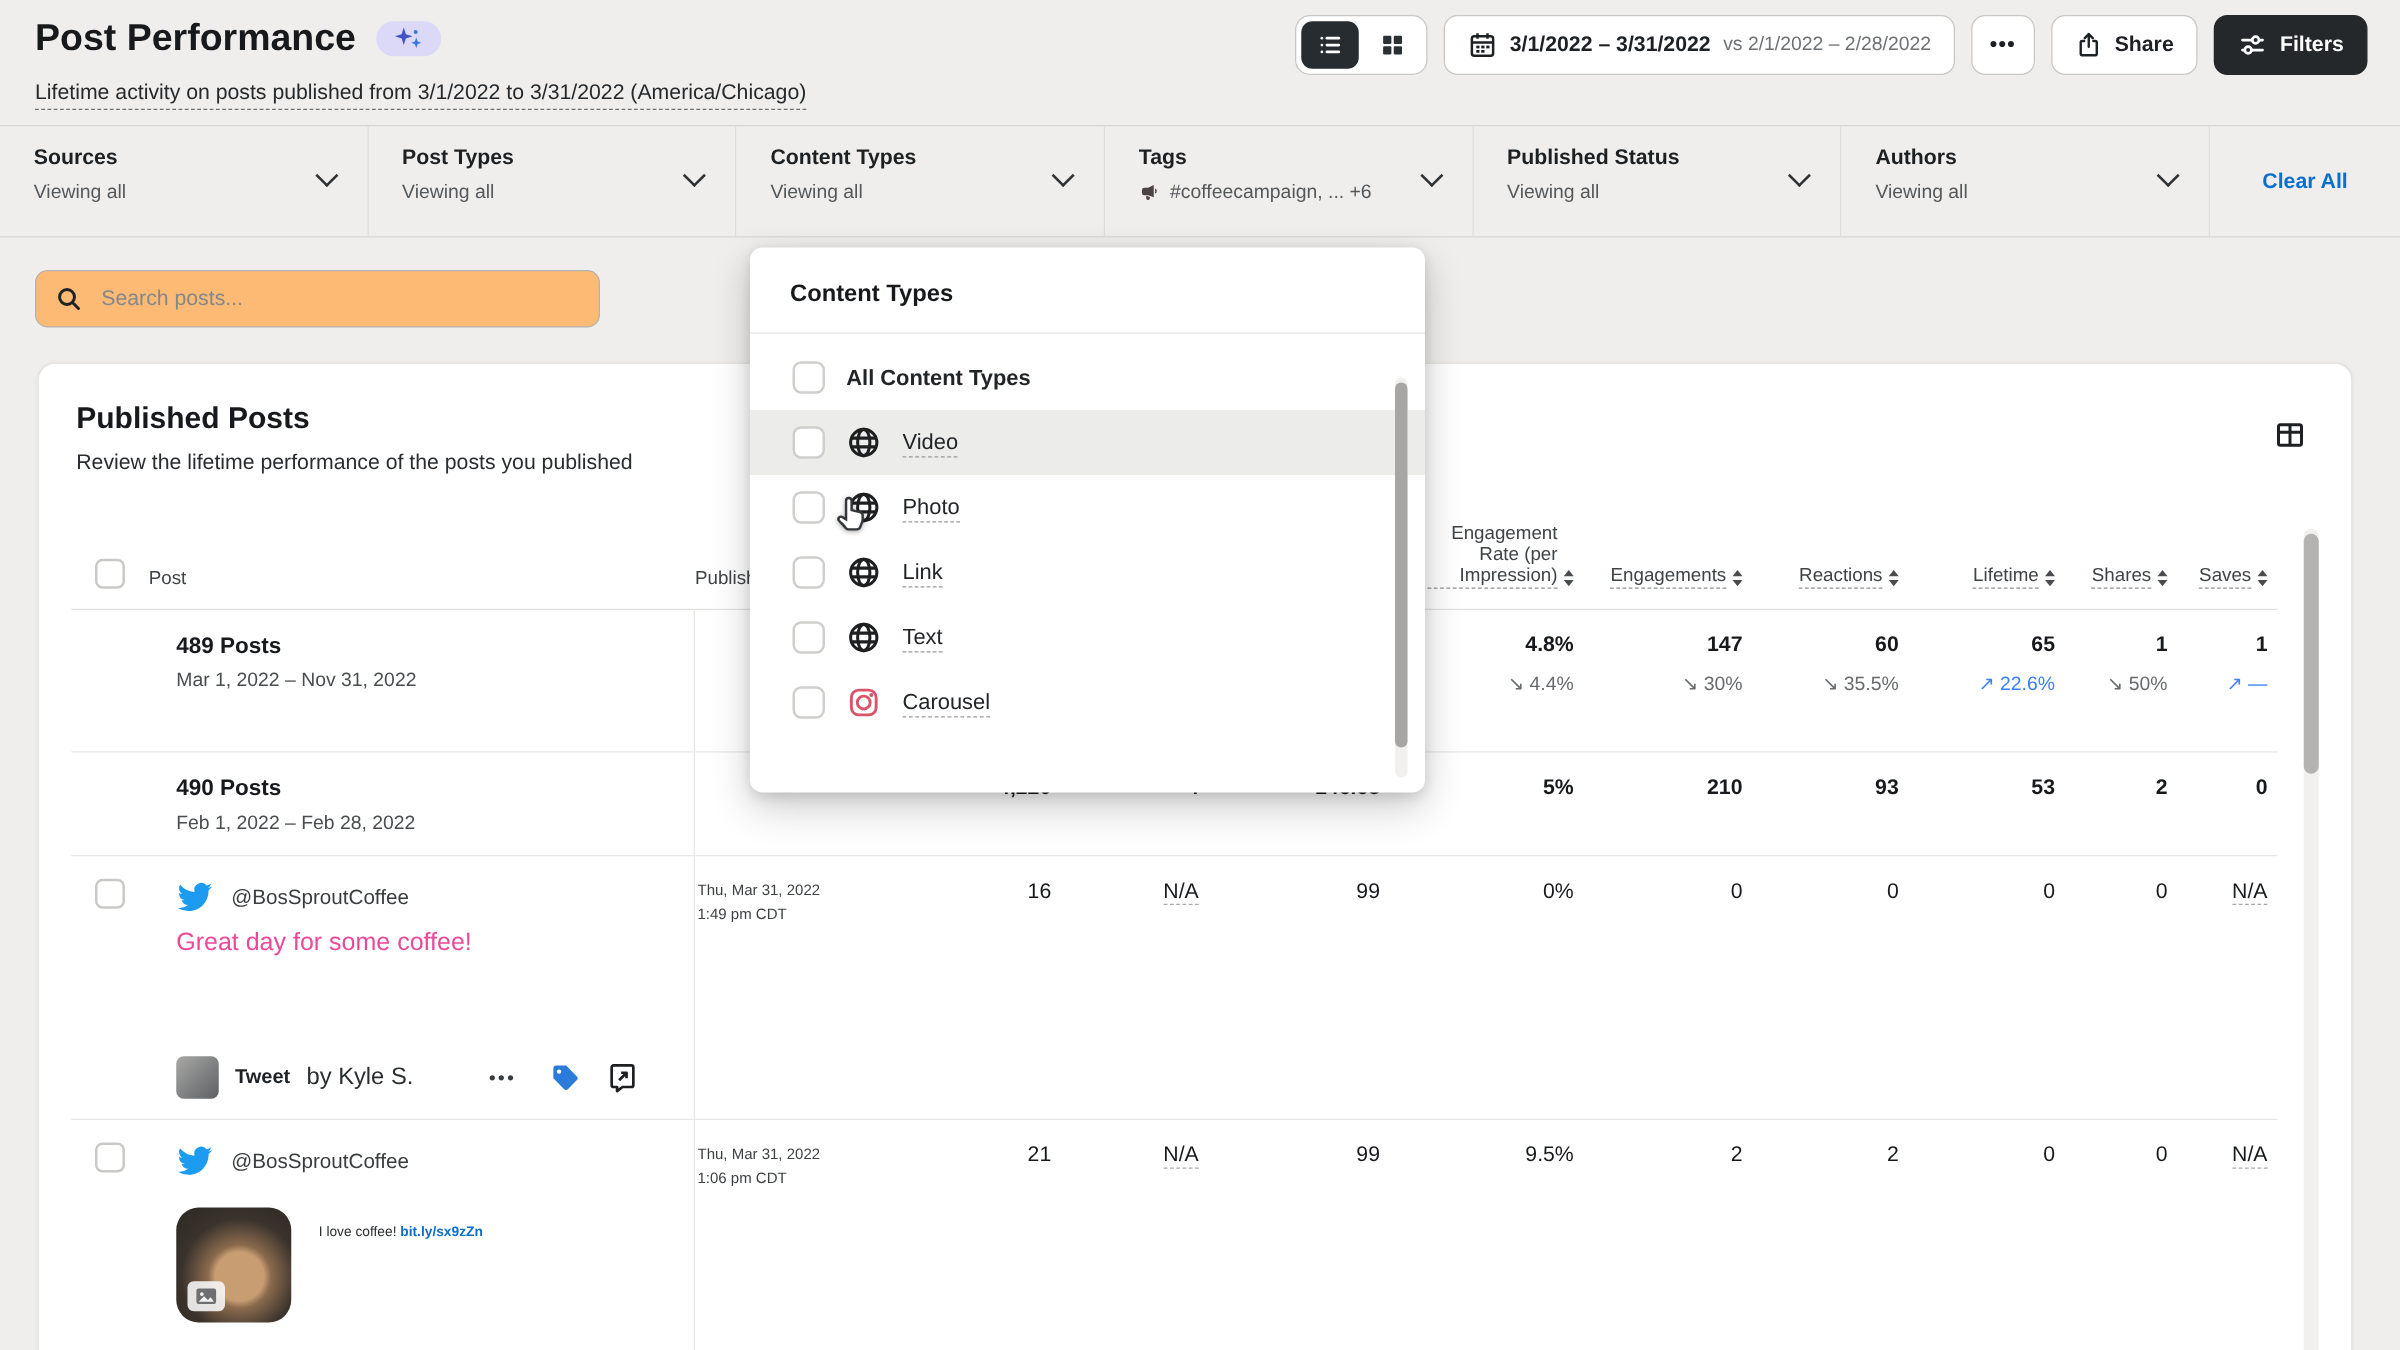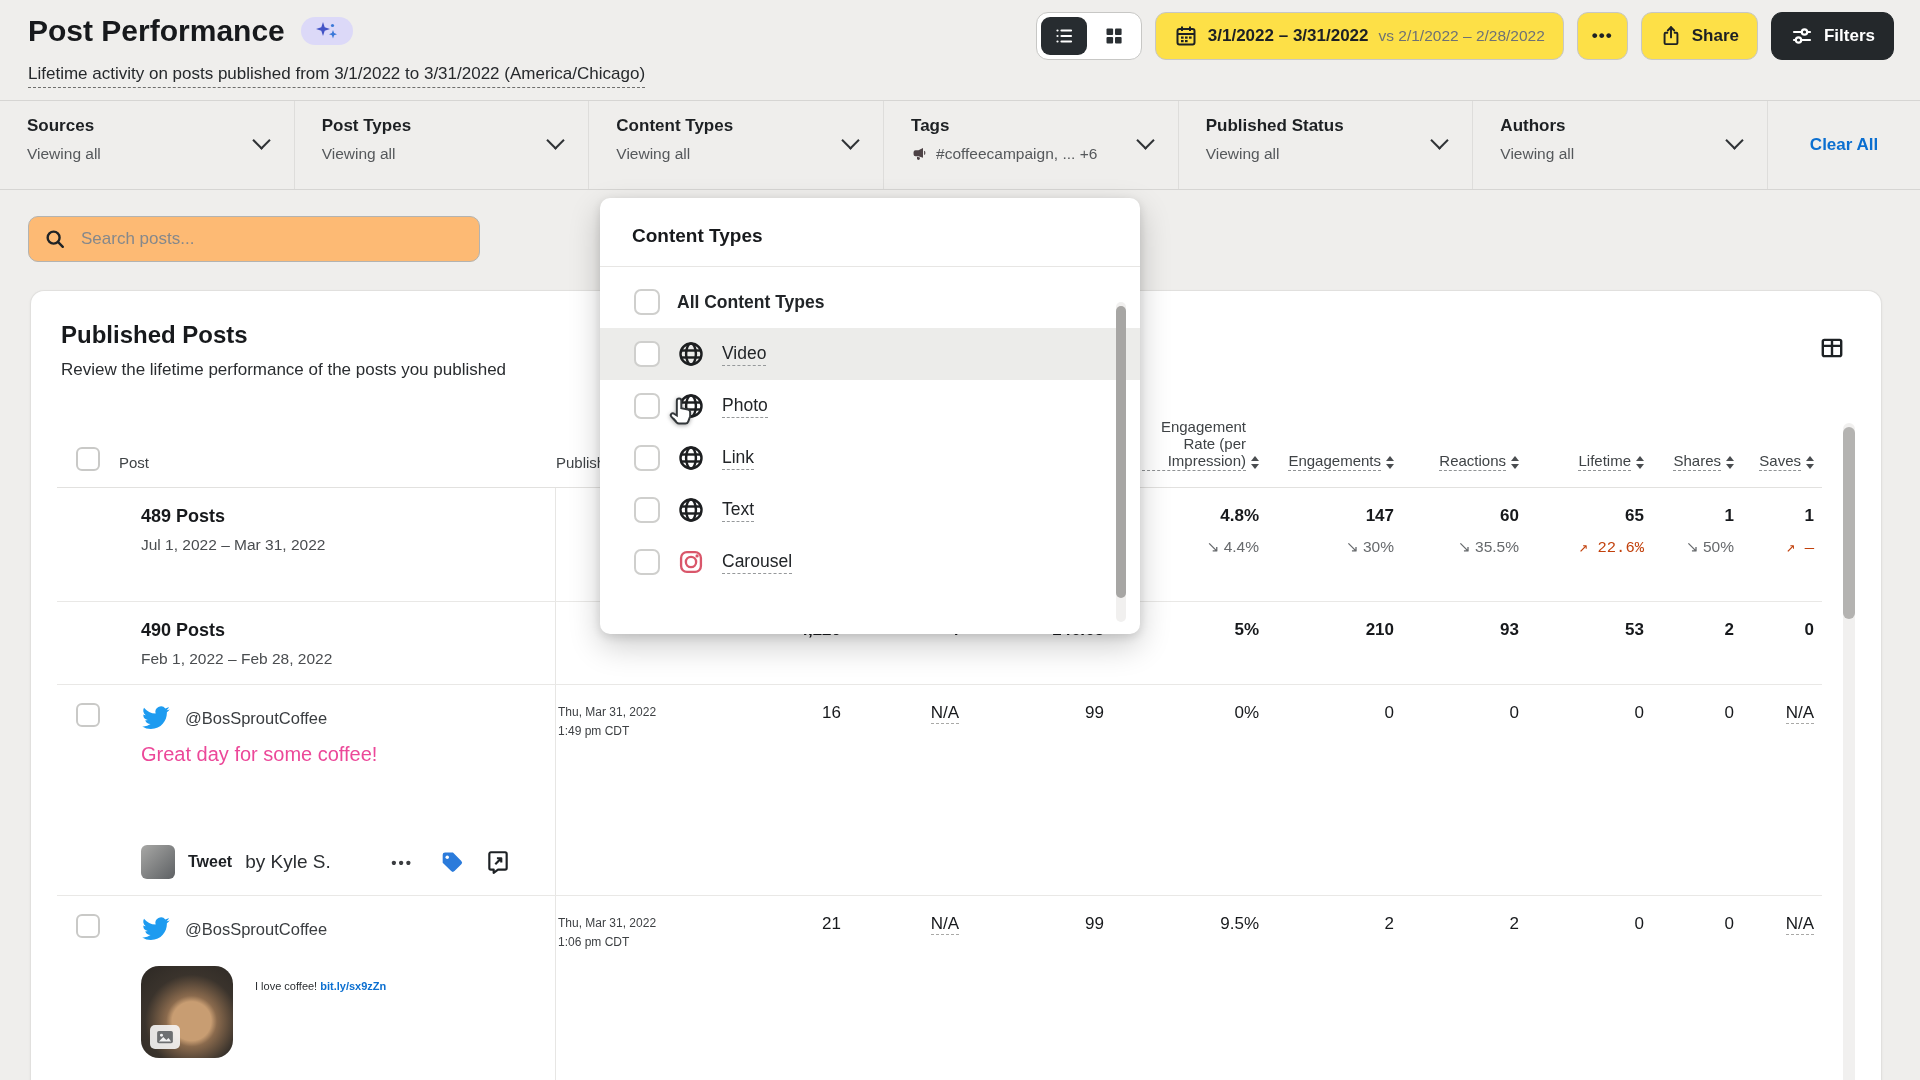--- a/index.html
+++ b/index.html
@@ -9,21 +9,21 @@
 
   
   .topbar{position:relative;height:100px;padding:14px 28px 0;box-sizing:border-box;}
   .title-row{display:flex;align-items:center;gap:16px;}
   .page-title{font-size:30px;font-weight:700;margin:0;color:#17191c;}
   .ai-badge{display:inline-flex;align-items:center;justify-content:center;background:#dcd9f8;
             border:none;border-radius:14px;width:52px;height:28px;cursor:pointer;}
   .subtitle{margin-top:16px;font-size:17px;color:#26292c;width:max-content;
             border-bottom:1.5px dashed #6f6f6d;padding-bottom:3px;}
   .controls{position:absolute;top:12px;right:26px;display:flex;align-items:center;gap:13px;}
-  .btn{display:flex;align-items:center;gap:10px;background:#fde047;border:1.5px solid #c7c7c5;
+  .btn{display:flex;align-items:center;gap:10px;background:#ffffff;border:1.5px solid #c7c7c5;
        border-radius:11px;height:48px;padding:0 18px;font-family:inherit;font-size:17px;
        font-weight:700;color:#1d2024;cursor:pointer;}
   .view-toggle{display:flex;align-items:center;background:#fff;border:1.5px solid #c7c7c5;
                border-radius:12px;padding:4px;gap:4px;}
   .vt{width:46px;height:38px;border:none;border-radius:9px;background:transparent;display:flex;
       align-items:center;justify-content:center;cursor:pointer;}
   .vt.active{background:#272c30;}
   .date-main{font-weight:700;}
   .date-vs{font-weight:400;font-size:15.5px;color:#6e7174;}
   .more-btn{font-weight:700;letter-spacing:1px;padding:0 14px;}
@@ -73,21 +73,21 @@
   .row{border-bottom:1.5px solid #e9e8e6;align-items:stretch;}
   .c-post{padding:0 18px 0 22px;border-right:1.5px solid #e7e6e4;}
   .c-pub{padding-left:2px;font-size:12px;color:#3e4144;line-height:1.55;}
   .row .cell{padding-top:18px;padding-bottom:16px;box-sizing:border-box;}
   .sum-title{font-size:18px;font-weight:700;color:#17191c;}
   .sum-date{margin-top:9px;font-size:15.5px;color:#4a4d50;}
   .val{font-size:17px;color:#17191c;}
   .summary .val{font-weight:700;}
   .delta{margin-top:12px;font-size:15.5px;}
   .delta.down{color:#676a6d;}
-  .delta.up{color:#c2410c;font-family:Liberation Mono, monospace;}
+  .delta.up{color:#3b82f6;}
   .row.r1{min-height:113px;}
   .row.r2{min-height:72px;}
   .row.tweet{min-height:210px;}
   .tweet .c-post{display:flex;flex-direction:column;}
   .tw-head{display:flex;align-items:center;gap:14px;}
   .tw-handle{font-size:16.5px;color:#3a3d40;}
   .tw-text{margin-top:10px;font-size:20px;color:#ec4899;}
   .byline{margin-top:auto;display:flex;align-items:center;gap:13px;padding-right:26px;}
   .avatar{width:34px;height:34px;border-radius:6px;background:linear-gradient(135deg,#a8a8a6,#5d6063);flex:none;}
   .by-type{font-weight:700;font-size:16px;color:#1d2024;}
@@ -367,21 +367,21 @@
                 <i class="dn"></i>
               </span>
             </span>
         </div>
       </div>
 
       <div class="row summary r1">
         <div class="cell c-check"></div>
         <div class="cell c-post">
           <div class="sum-title">489 Posts</div>
-          <div class="sum-date">Jul 1, 2022 – Mar 31, 2022</div>
+          <div class="sum-date">Mar 1, 2022 – Nov 31, 2022</div>
         </div>
         <div class="cell c-pub"></div>
         <div class="cell num"></div>
         <div class="cell num"></div>
         <div class="cell num"></div>
         <div class="cell num">
             <div class="val">4.8%</div>
             <div class="delta down">↘ 4.4%</div>
           </div>
         <div class="cell num">

